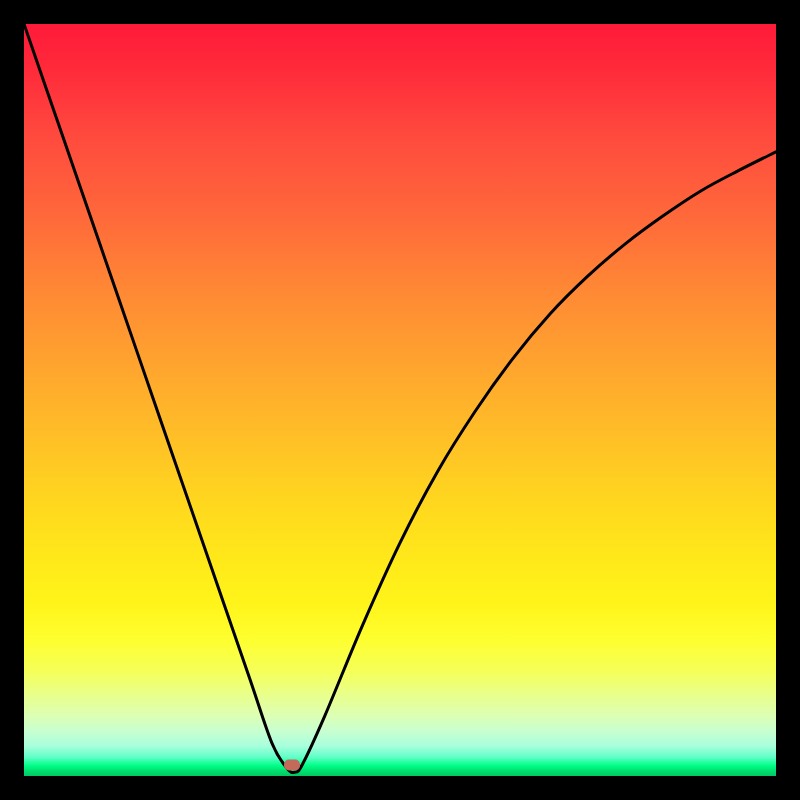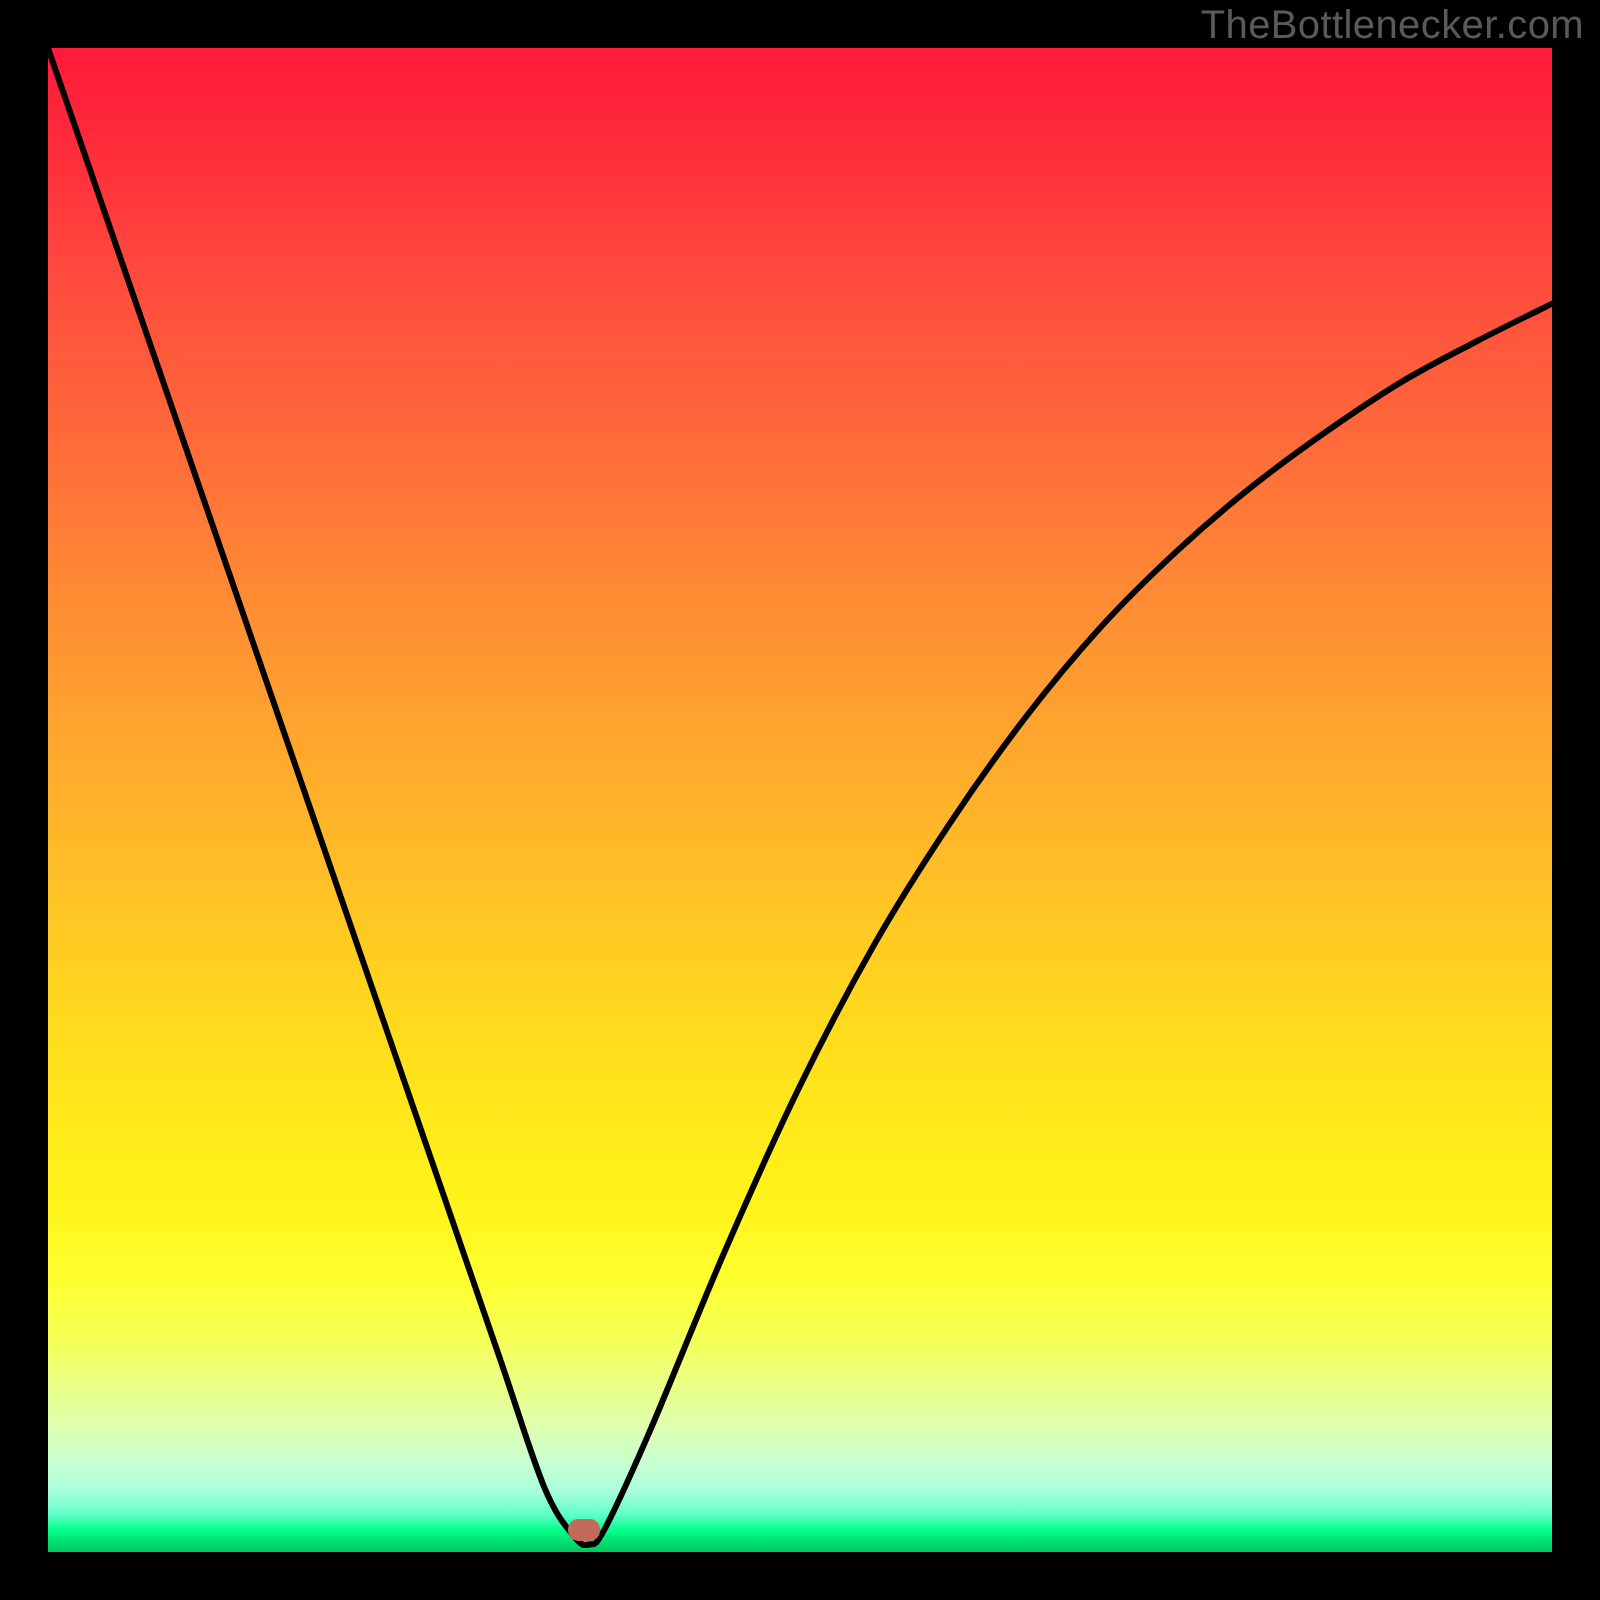--- a/index.html
+++ b/index.html
@@ -69,14 +69,13 @@
 
 <div class="stage">
 
   <div class="plot-area">
     <svg class="curve-layer" viewBox="0 0 752 752" preserveAspectRatio="none">
       <path d="M 0.00 0.00 C 6.27 18.17, 25.07 72.69, 37.60 109.04 C 50.13 145.39, 62.67 181.73, 75.20 218.08 C 87.73 254.43, 100.27 290.77, 112.80 327.12 C 125.33 363.47, 137.87 399.81, 150.40 436.16 C 162.93 472.51, 175.47 508.85, 188.00 545.20 C 200.53 581.55, 215.57 625.16, 225.60 654.24 C 235.63 683.32, 241.89 704.62, 248.16 719.66 C 254.43 734.70, 259.44 739.72, 263.20 744.48 C 266.96 749.24, 268.21 748.87, 270.72 748.24 C 273.23 747.61, 273.23 750.12, 278.24 740.72 C 283.25 731.32, 290.77 715.03, 300.80 691.84 C 310.83 668.65, 325.87 630.43, 338.40 601.60 C 350.93 572.77, 363.47 544.57, 376.00 518.88 C 388.53 493.19, 401.07 469.37, 413.60 447.44 C 426.13 425.51, 438.67 406.08, 451.20 387.28 C 463.73 368.48, 476.27 350.93, 488.80 334.64 C 501.33 318.35, 513.87 303.31, 526.40 289.52 C 538.93 275.73, 551.47 263.58, 564.00 251.92 C 576.53 240.26, 589.07 229.61, 601.60 219.58 C 614.13 209.56, 626.67 200.53, 639.20 191.76 C 651.73 182.99, 664.27 174.46, 676.80 166.94 C 689.33 159.42, 701.87 153.16, 714.40 146.64 C 726.93 140.12, 745.73 130.97, 752.00 127.84" fill="none" stroke="#000" stroke-width="3" stroke-linejoin="round" stroke-linecap="round"></path>
     </svg>
     <div class="marker" style="left: 35.6%; top: 98.6%;"></div>
   </div>
 
-  <div class="watermark">TheBottlenecker.com</div>
 </div>
 
 </body></html>

